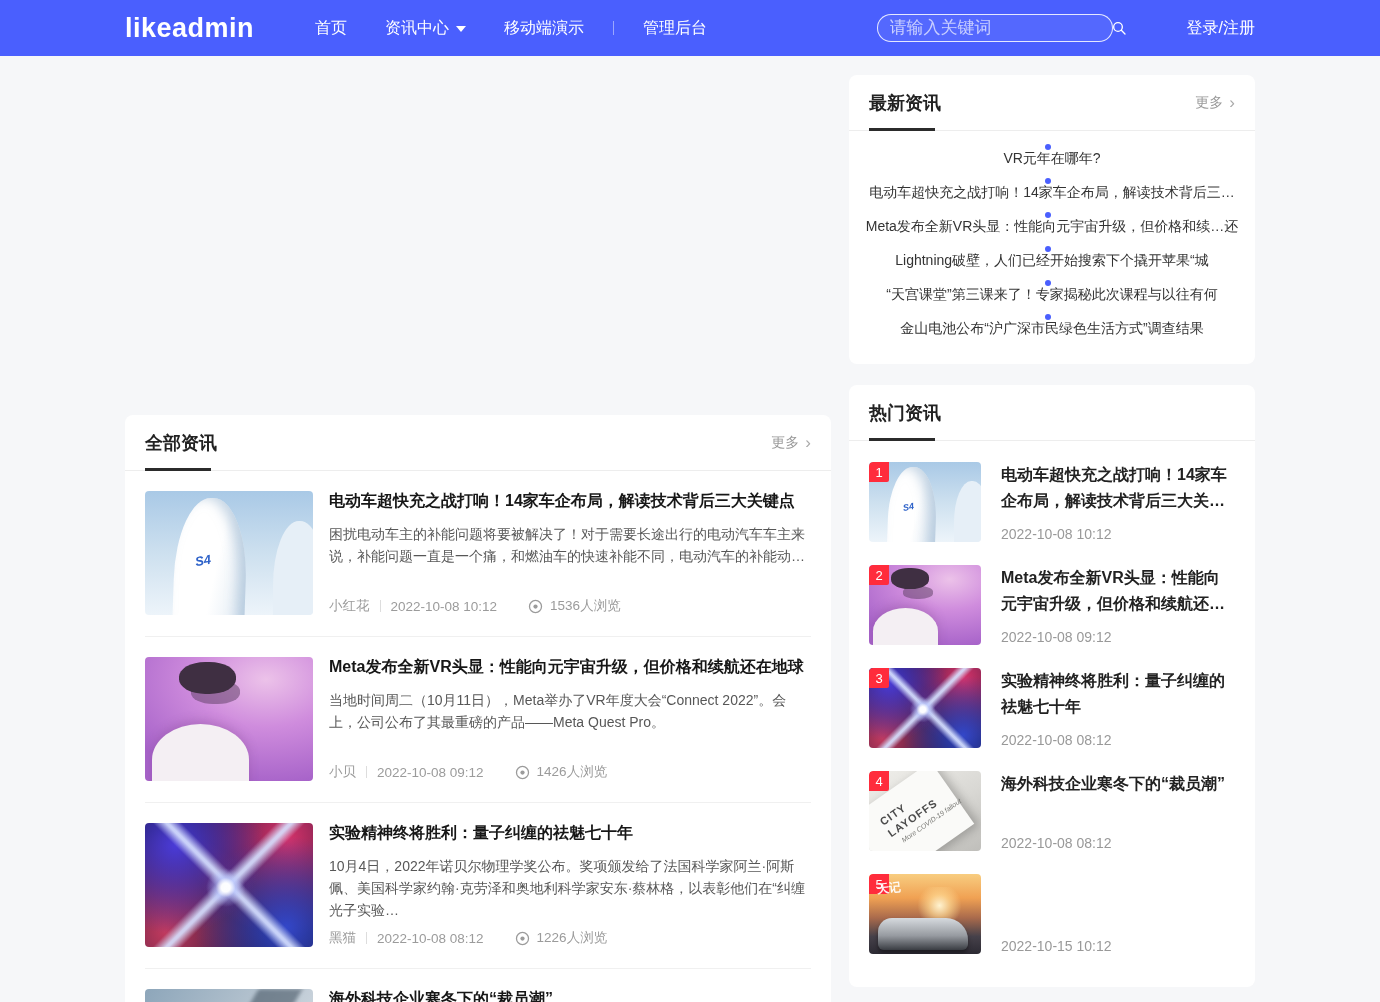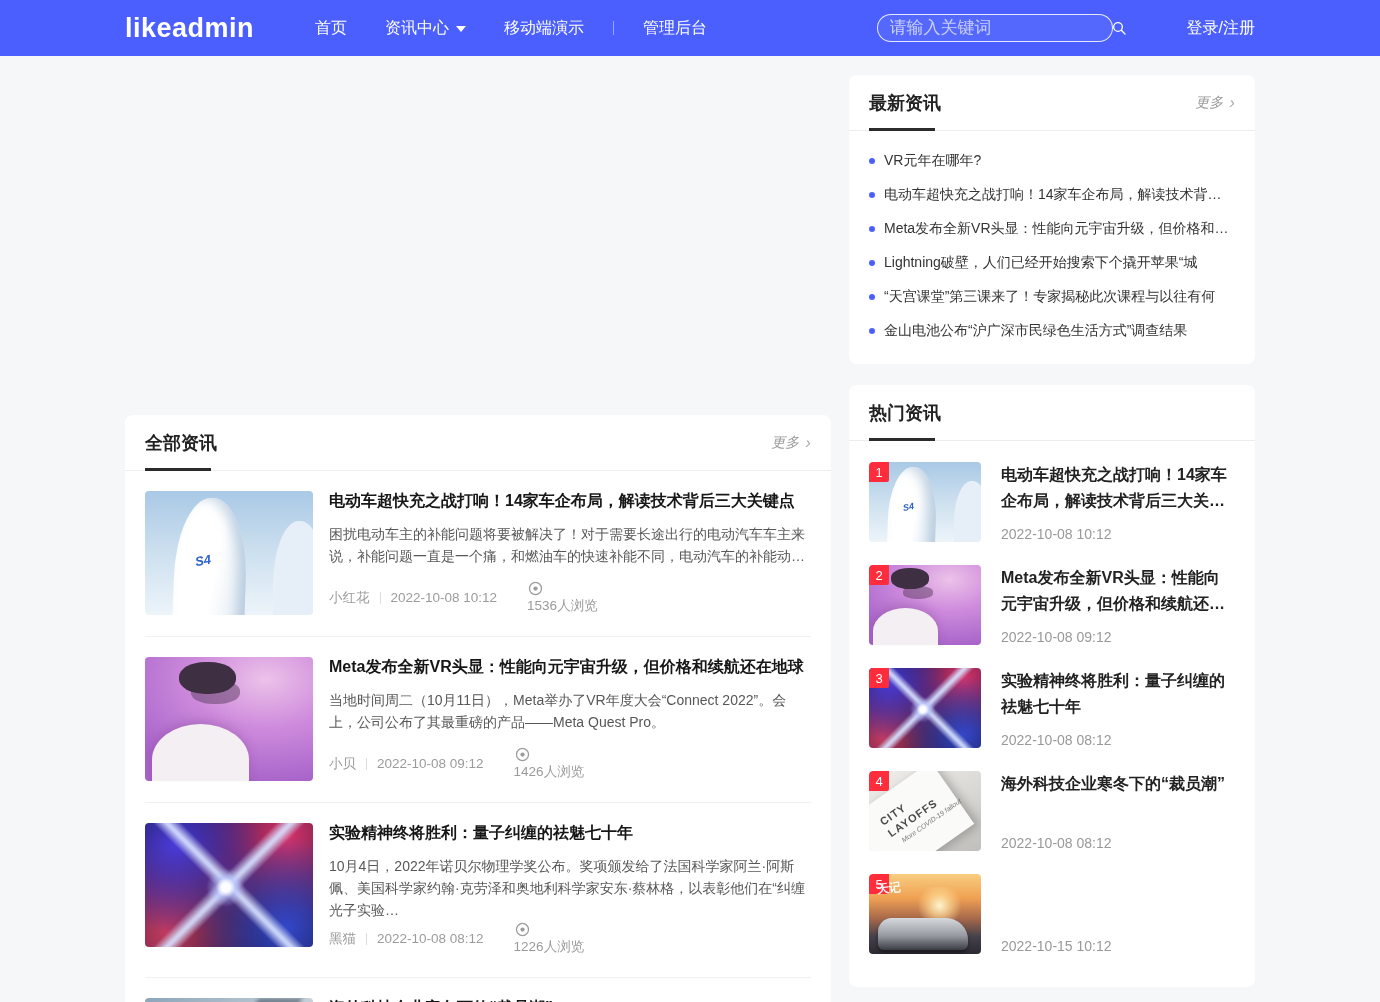--- a/index.html
+++ b/index.html
@@ -23,40 +23,40 @@
   
   .container { width:1130px; margin:19px auto 0; display:flex; gap:18px; align-items:flex-start; }
   .col-left { width:706px; }
   .col-right { width:406px; }
   .card { background:#fff; border-radius:8px; }
 
   
   .sec-head { height:56px; display:flex; align-items:center; justify-content:space-between; padding:0 20px; border-bottom:1px solid #ededed; position:relative; }
   .sec-title { font-size:18px; font-weight:700; color:#222; }
   .sec-underline { position:absolute; left:20px; bottom:-1px; width:66px; height:3px; background:#2b2b2b; }
-  .more { display:flex; align-items:center; color:#999; font-size:14px; cursor:pointer;font-style:italic; }
+  .more { display:flex; align-items:center; color:#999; font-size:14px; cursor:pointer; }
   .more .chev { font-size:17px; margin-left:6px; line-height:1; color:#aaa; }
 
   
   .latest-list { padding:13px 20px 16px; }
-  .latest-item { display:flex; align-items:center; height:34px; cursor:pointer; }
+  .latest-item { display:flex; align-items:center; height:34px; cursor:pointer;flex-direction:column; }
   .dot { width:6px; height:6px; border-radius:50%; background:#4a5ffe; margin-right:9px; flex-shrink:0; }
   .latest-text { font-size:14px; color:#333; white-space:nowrap; overflow:hidden; text-overflow:ellipsis; }
 
   
   .article { display:flex; gap:16px; margin:0 20px; padding:20px 0 21px; border-bottom:1px solid #f0f0f0; cursor:pointer; }
   .thumb { position:relative; overflow:hidden; border-radius:4px; flex-shrink:0; }
   .a-thumb { width:168px; height:124px; }
   .a-body { flex:1; display:flex; flex-direction:column; min-width:0; }
   .a-title { font-size:16px; font-weight:700; color:#171717; line-height:20px; white-space:nowrap; overflow:hidden; text-overflow:ellipsis; }
   .a-desc { margin-top:12px; font-size:14px; color:#575757; line-height:22px; display:-webkit-box; -webkit-box-orient:vertical; overflow:hidden; -webkit-line-clamp:2; }
   .clamp3 { -webkit-line-clamp:3; }
   .a-meta { margin-top:auto; display:flex; align-items:center; color:#9b9b9b; font-size:13.5px; }
   .meta-div { width:1px; height:12px; background:#ddd; margin:0 10px; }
-  .views { display:flex; align-items:flex-start; margin-left:30px;flex-direction:column; }
+  .views { display:flex; align-items:center; margin-left:30px; }
   .eye-icon { width:17px; height:17px; margin-right:6px; }
 
   
   .hot-list { padding:21px 20px 10px; }
   .hot-item { display:flex; gap:20px; height:80px; margin-bottom:23px; cursor:pointer; }
   .h-thumb { width:112px; height:80px; }
   .rank { position:absolute; left:0; top:0; width:20px; height:20px; background:#ff2c3c; color:#fff; font-size:13px; display:flex; align-items:center; justify-content:center; border-radius:4px 0 2px 0; }
   .h-body { flex:1; display:flex; flex-direction:column; min-width:0; }
   .h-title { font-size:16px; font-weight:600; color:#222; line-height:26px; display:-webkit-box; -webkit-box-orient:vertical; overflow:hidden; -webkit-line-clamp:2; }
   .h-date { margin-top:auto; font-size:14px; color:#999; }

